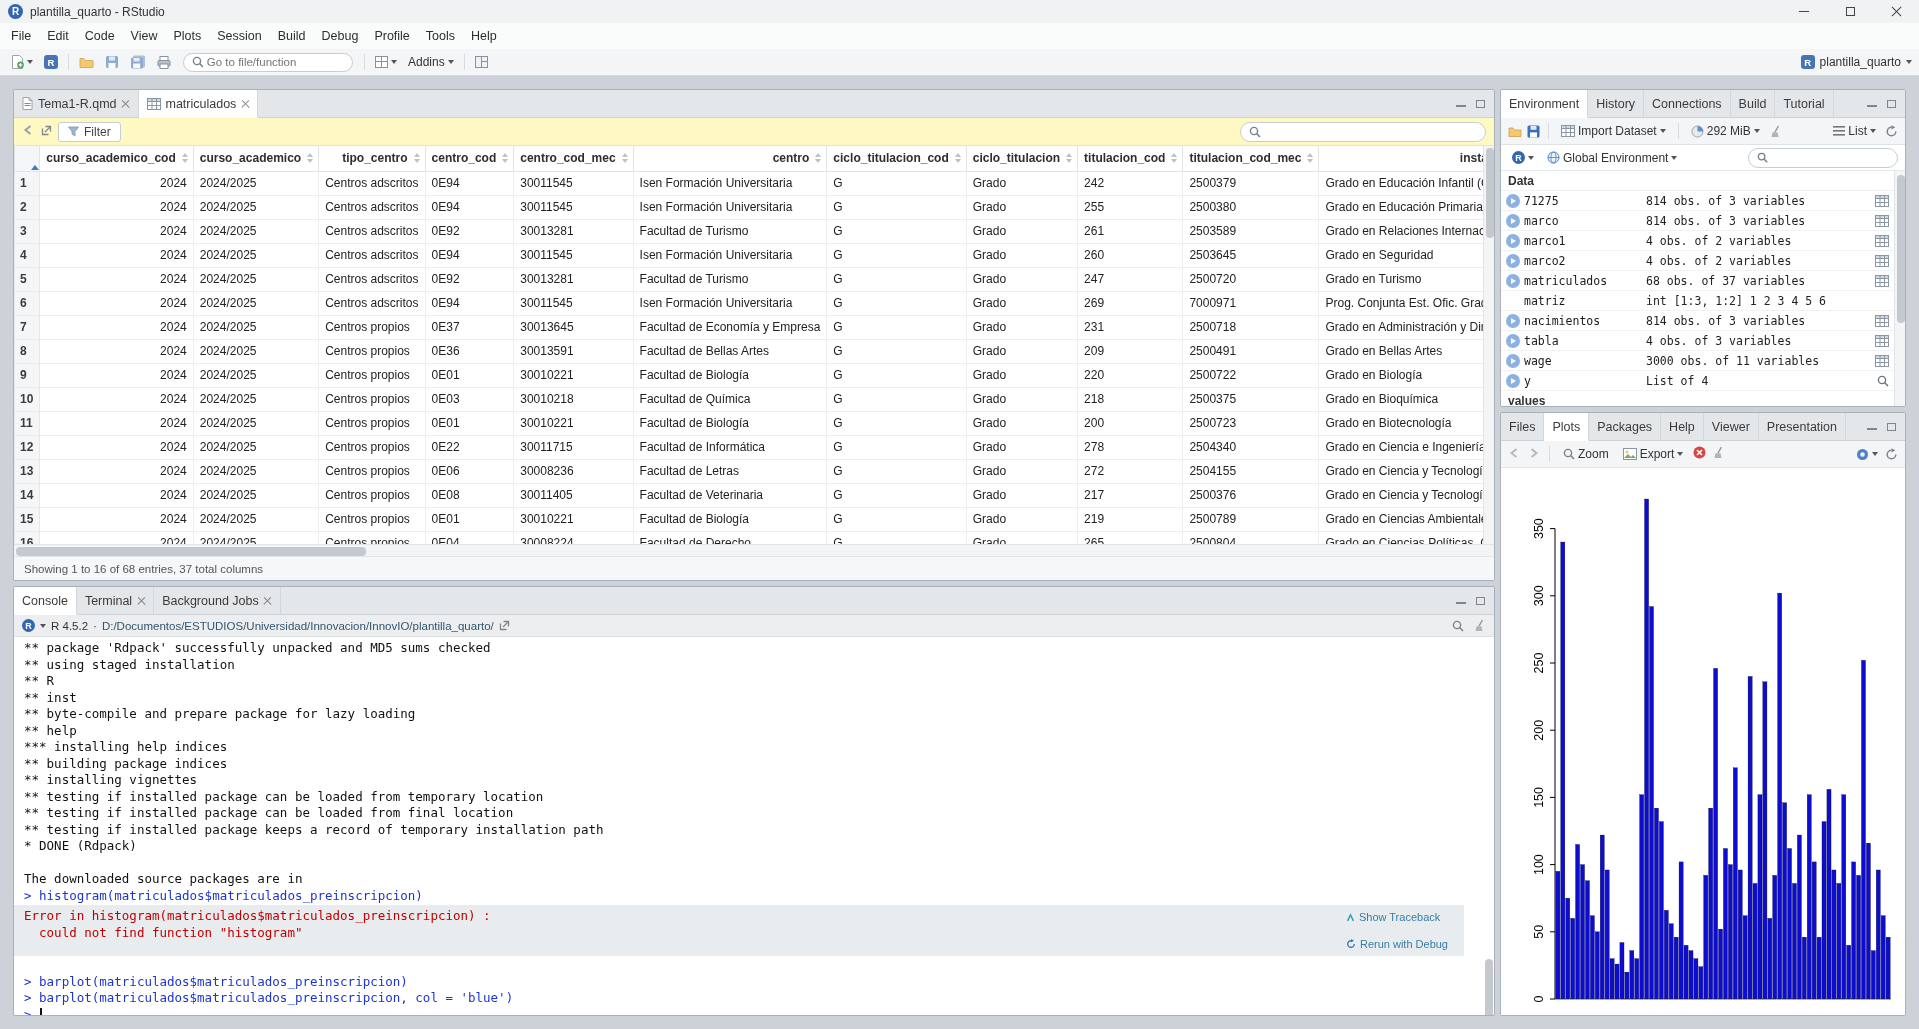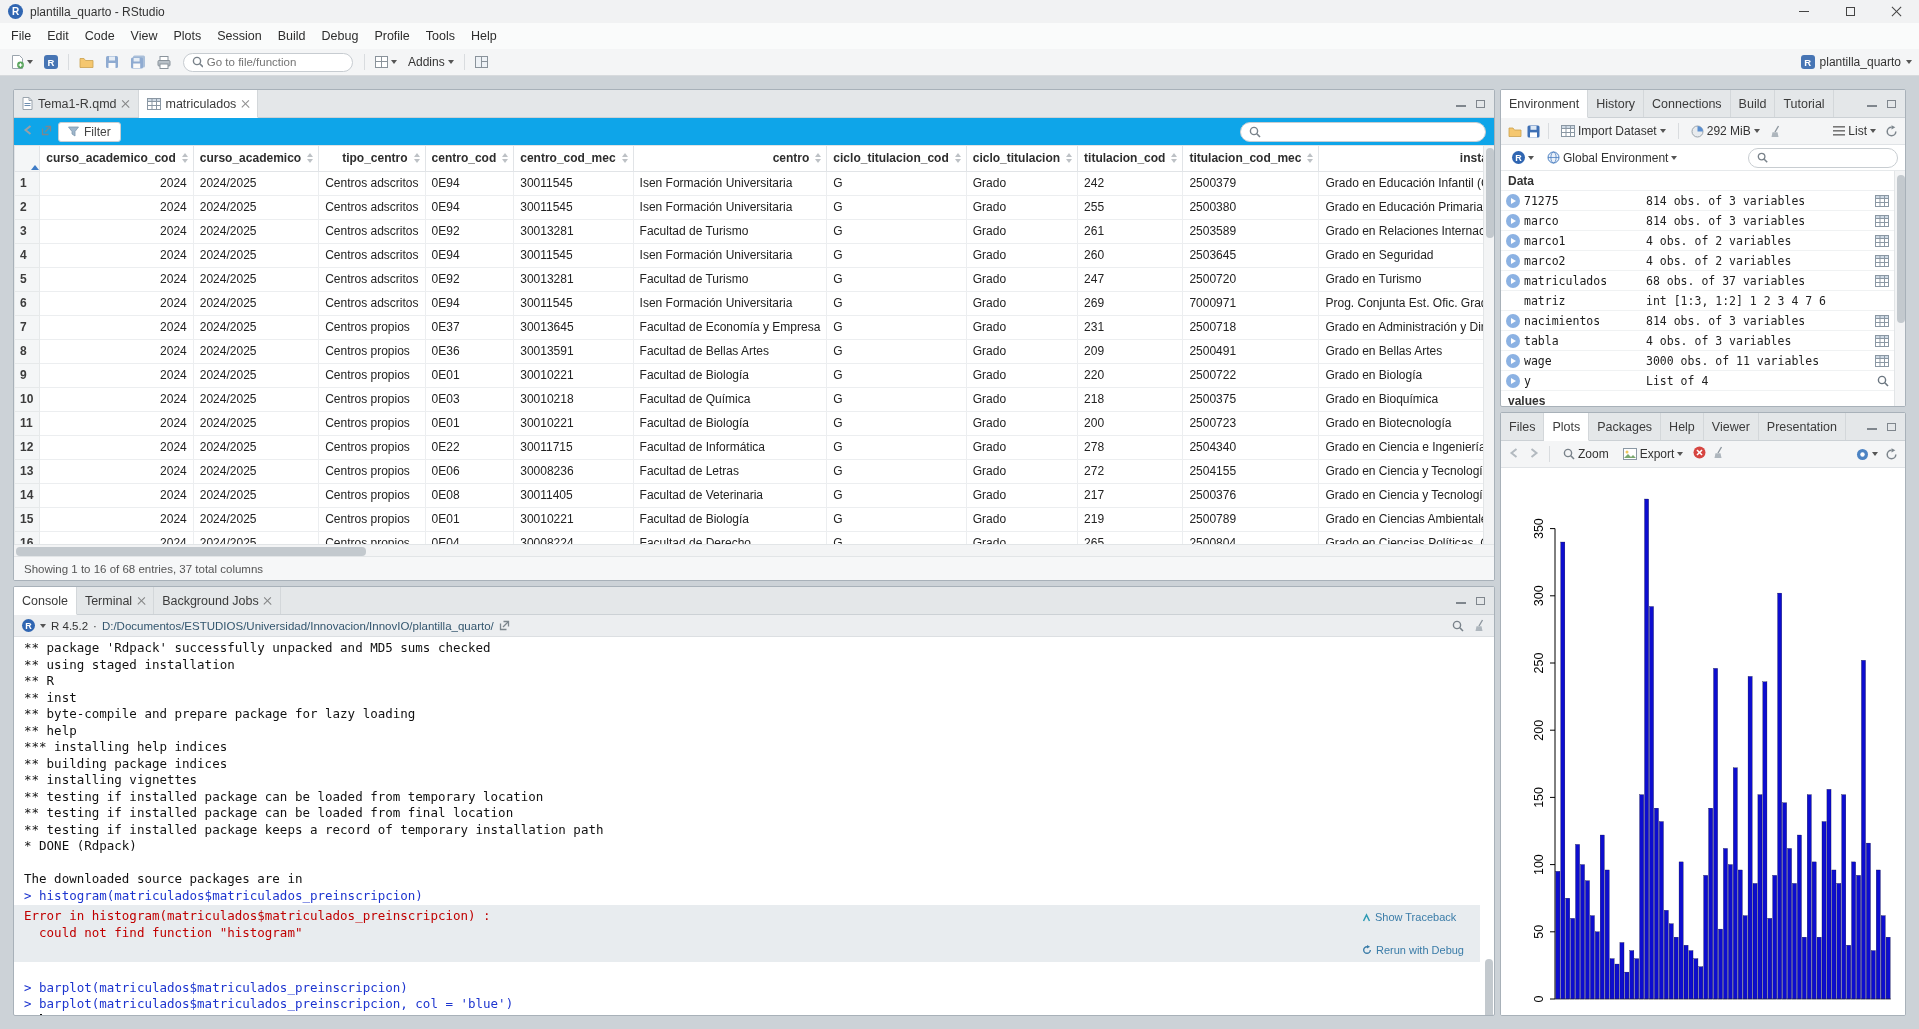--- a/index.html
+++ b/index.html
@@ -50,21 +50,21 @@
   .tab.selected{background:#fff;border-bottom:1px solid #fff;margin-bottom:-1px}
   .tclose{position:relative;width:8px;height:8px;opacity:.55;flex:none}
   .tclose::before,.tclose::after{content:"";position:absolute;left:3.5px;top:-.5px;width:1.2px;height:9.5px;background:#333}
   .tclose::before{transform:rotate(45deg)}.tclose::after{transform:rotate(-45deg)}
   .tab-ic{display:inline-flex;flex:none}
   .pane-btns{margin-left:auto;display:flex;align-items:center;gap:10px;padding:0 9px}
   .pb-min{width:10px;height:6px;border-bottom:2px solid #7f868d}
   .pb-max{width:9px;height:8px;border:1.5px solid #7f868d}
   
   .dv-toolbar{height:28px;flex:none;display:flex;align-items:center;gap:6px;padding:0 8px;
-    border-bottom:1px solid #dfe3e5;background:#0ea5e9;font-size:12px;color:#444}
+    border-bottom:1px solid #dfe3e5;background:#fef9c3;font-size:12px;color:#444}
   .filter-btn{display:flex;align-items:center;gap:5px;border:1px solid #c8cdd1;background:#fff;
     border-radius:3px;height:20px;padding:0 9px}
   .search-pill{margin-left:auto;display:flex;align-items:center;gap:5px;border:1px solid #c8cdd1;
     background:#fff;border-radius:10px;height:20px;width:246px;padding:0 8px}
   .search-pill.env{width:150px;margin-left:auto}
   .search-pill input{flex:1;border:none;outline:none;font-size:11.5px;background:transparent;min-width:0;
     font-family:"Liberation Sans",sans-serif}
   .dv-body{height:398px;flex:none;overflow:hidden;position:relative}
   table.grid{border-collapse:collapse;table-layout:fixed;font-size:12px;color:#222}
   .grid th{height:25px;font-weight:bold;text-align:right;padding:0 17px 0 6px;border:1px solid #e1e4e7;
@@ -88,24 +88,24 @@
   .dv-footer{height:24px;flex:none;display:flex;align-items:center;padding:0 10px;font-size:11.5px;
     color:#555;background:#f6f7f8;border-top:1px solid #e2e5e7}
   
   .console-header{height:22px;flex:none;display:flex;align-items:center;gap:5px;padding:0 8px;
     background:#eceef0;border-bottom:1px solid #dcdfe2;font-size:11.5px;color:#333}
   .console-path{color:#33566e}
   .console-body{flex:1;position:relative;overflow:hidden;padding:3px 14px 0 10px;
     font-family:"DejaVu Sans Mono",monospace;font-size:12.5px;line-height:16.5px;color:#111}
   .cline{white-space:pre;min-height:16.5px}
   .cline.cmd{color:#1d35cf}
-  .err-block{display:flex;background:#e8ecef;margin:1px 0 1px -10px;padding:3px 6px 4px 10px}
+  .err-block{display:flex;background:#e8ecef;margin:1px 16px 1px -10px;padding:3px 6px 4px 10px}
   .err-lines{flex:1;color:#c00000}
   .err-lines .cline{color:#c00000}
-  .err-actions{display:flex;flex-direction:column;align-items:flex-start;gap:16px;
+  .err-actions{display:flex;flex-direction:column;align-items:flex-start;gap:10px;
     font-family:"Liberation Sans",sans-serif;font-size:11px;color:#3a7ca8;padding:1px 10px 0 0}
   .err-link{display:flex;align-items:center;gap:4px}
   .prompt-line{display:flex;align-items:center;white-space:pre}
   .cursor{display:inline-block;width:1.5px;height:13px;background:#111;margin-left:1px}
   
   .env-toolbar{height:27px;flex:none;display:flex;align-items:center;gap:5px;padding:0 7px;
     border-bottom:1px solid #e0e3e6;background:#f4f5f6;font-size:12px;color:#333}
   .env-scope{height:26px;flex:none;display:flex;align-items:center;gap:5px;padding:0 7px;
     border-bottom:1px solid #e6e9eb;font-size:12px;color:#333}
   .env-list{flex:1;position:relative;overflow:hidden;font-family:"DejaVu Sans Mono",monospace;font-size:11.5px}
@@ -833,21 +833,21 @@
                   <rect x="0.5" y="0.5" width="13" height="3" fill="#cfdae5" stroke="#8a97a3"></rect>
                   <line x1="5" y1="0.5" x2="5" y2="11.5" stroke="#8a97a3"></line>
                   <line x1="9.5" y1="0.5" x2="9.5" y2="11.5" stroke="#8a97a3"></line>
                   <line x1="0.5" y1="7.5" x2="13.5" y2="7.5" stroke="#8a97a3"></line>
                 </svg>
               </span>
             </div>
             <div class="env-row">
               <span class="exp-spacer"></span>
               <span class="env-name">matriz</span>
-              <span class="env-desc">int [1:3, 1:2] 1 2 3 4 7 6</span>
+              <span class="env-desc">int [1:3, 1:2] 1 2 3 4 5 6</span>
             </div>
             <div class="env-row">
               <span class="expander"></span>
               <span class="env-name">nacimientos</span>
               <span class="env-desc">814 obs. of 3 variables</span>
               <span class="env-right">
                 <svg width="14" height="12" viewBox="0 0 14 12">
                   <rect x="0.5" y="0.5" width="13" height="11" fill="#fff" stroke="#8a97a3"></rect>
                   <rect x="0.5" y="0.5" width="13" height="3" fill="#cfdae5" stroke="#8a97a3"></rect>
                   <line x1="5" y1="0.5" x2="5" y2="11.5" stroke="#8a97a3"></line>

